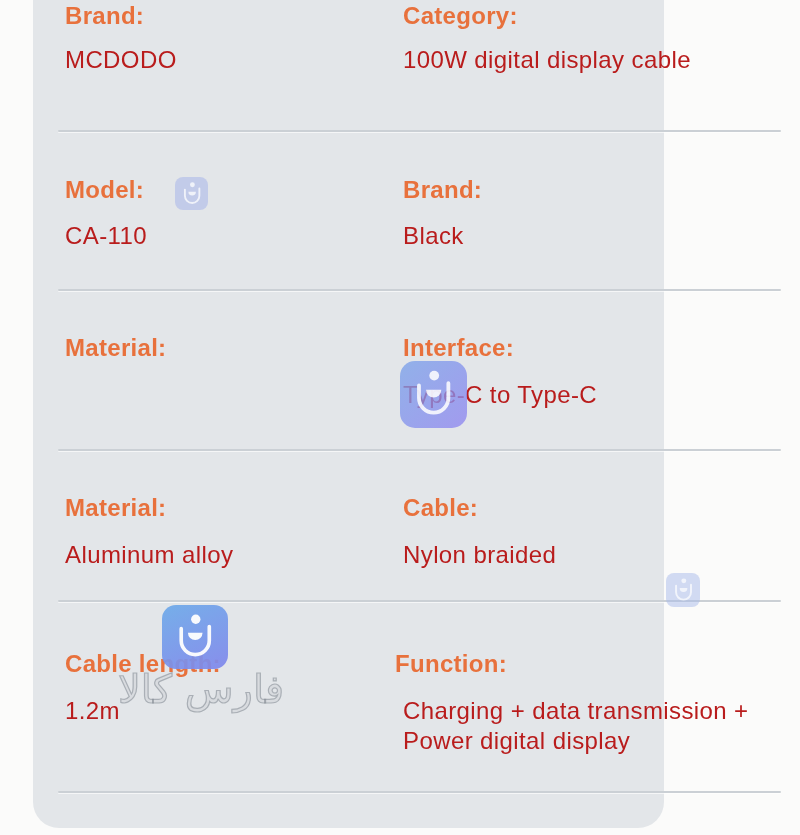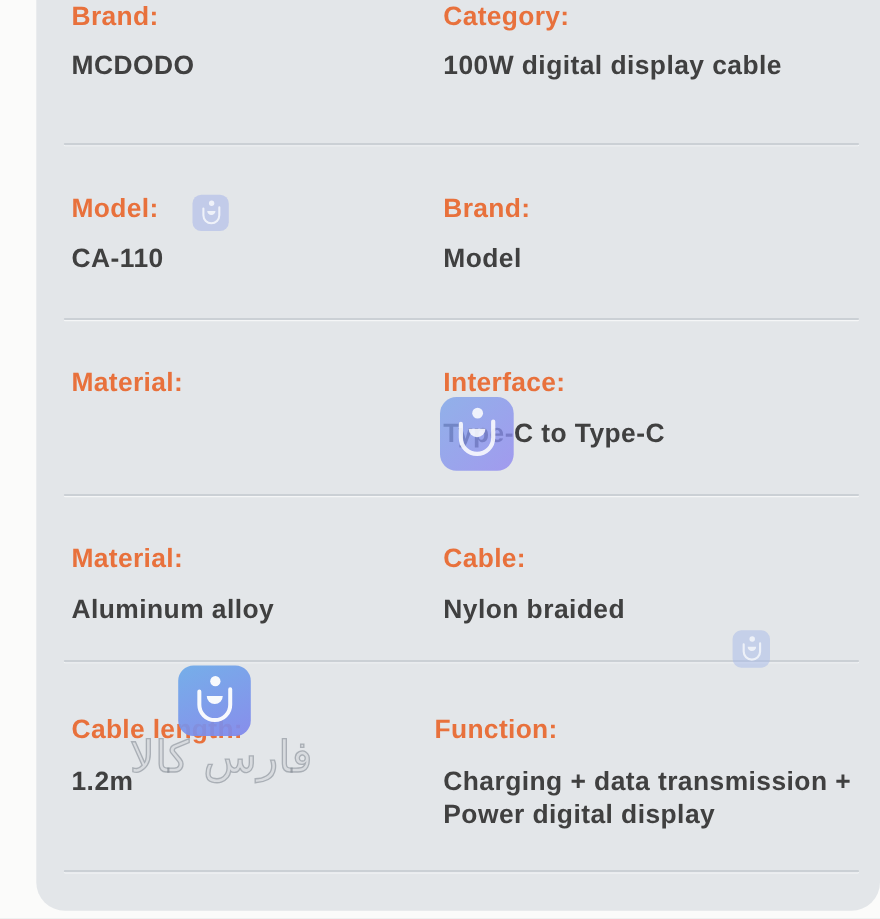--- a/index.html
+++ b/index.html
@@ -2,35 +2,35 @@
 <html><head>
 <meta charset="utf-8">
 <style>
   html,body{margin:0;padding:0;}
   body{
     width:800px;height:835px;position:relative;overflow:hidden;
     background:#fbfbfa;
     font-family:"Liberation Sans",sans-serif;
   }
   .card{
-    position:absolute;left:33px;top:0;width:767px;height:828px;
+    position:absolute;left:33px;top:0;width:631px;height:828px;
     background:#e3e6e9;
     border-radius:0 0 26px 26px;
   }
   .divider{
     position:absolute;left:25px;width:723px;height:2px;
     background:#cbd0d5;border-radius:1px;
     box-shadow:0 1px 0 rgba(255,255,255,.65);
   }
   .cell{position:absolute;white-space:nowrap;}
   .label{
     font-size:24px;font-weight:600;color:#e8713c;letter-spacing:.3px;
   }
   .value{
-    font-size:24px;font-weight:700;color:#404040;letter-spacing:.4px;line-height:30px;
+    font-size:24px;font-weight:400;color:#b91c1c;letter-spacing:.4px;line-height:30px;
   }
   .wm-icon{
     position:absolute;z-index:5;display:flex;align-items:center;justify-content:center;
   }
   .wm-icon svg{width:78%;height:78%;}
   .wm-a{left:175px;top:177px;width:33px;height:33px;border-radius:8px;
     background:rgba(168,180,233,.55);}
   .wm-a svg{opacity:.75;}
   .wm-b{left:400px;top:361px;width:67px;height:67px;border-radius:15px;
     background:linear-gradient(135deg,rgba(122,162,233,.78),rgba(143,133,240,.78));}
@@ -56,21 +56,21 @@
 
   <div class="cell label" style="left:32px;top:2px">Brand:</div>
   <div class="cell value" style="left:32px;top:45px">MCDODO</div>
   <div class="cell label" style="left:370px;top:2px">Category:</div>
   <div class="cell value" style="left:370px;top:45px">100W digital display cable</div>
   <div class="divider" style="top:130px"></div>
 
   <div class="cell label" style="left:32px;top:176px">Model:</div>
   <div class="cell value" style="left:32px;top:221px">CA-110</div>
   <div class="cell label" style="left:370px;top:176px">Brand:</div>
-  <div class="cell value" style="left:370px;top:221px">Model</div>
+  <div class="cell value" style="left:370px;top:221px">Black</div>
   <div class="divider" style="top:289px"></div>
 
   <div class="cell label" style="left:32px;top:334px">Material:</div>
   <div class="cell label" style="left:370px;top:334px">Interface:</div>
   <div class="cell value" style="left:370px;top:380px">Type-C to Type-C</div>
   <div class="divider" style="top:449px"></div>
 
   <div class="cell label" style="left:32px;top:494px">Material:</div>
   <div class="cell value" style="left:32px;top:540px">Aluminum alloy</div>
   <div class="cell label" style="left:370px;top:494px">Cable:</div>

